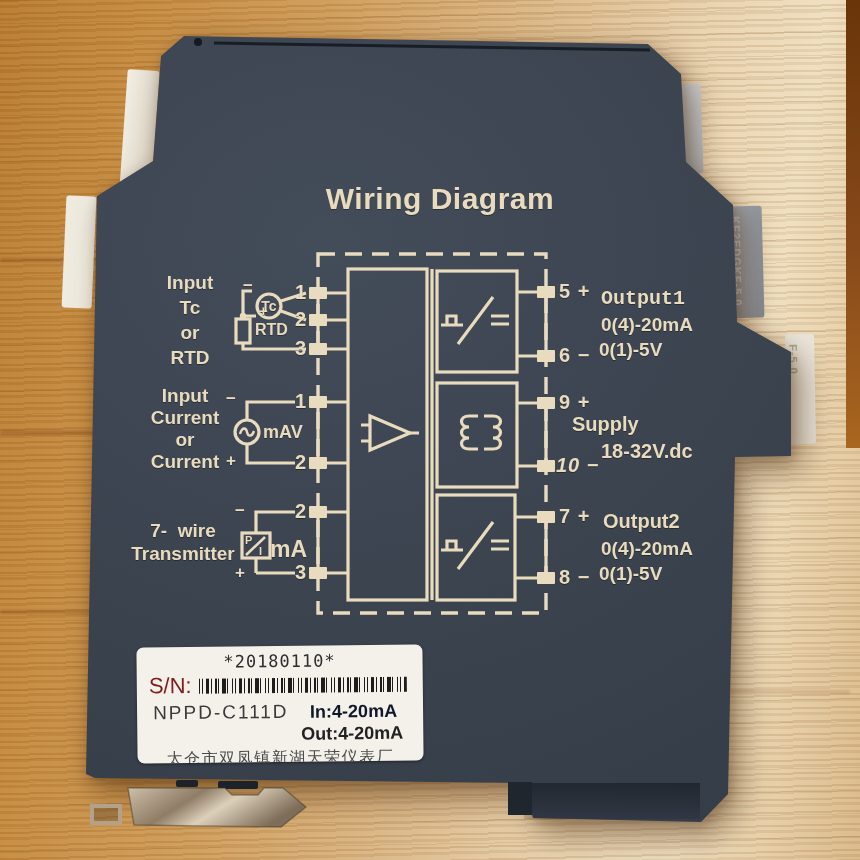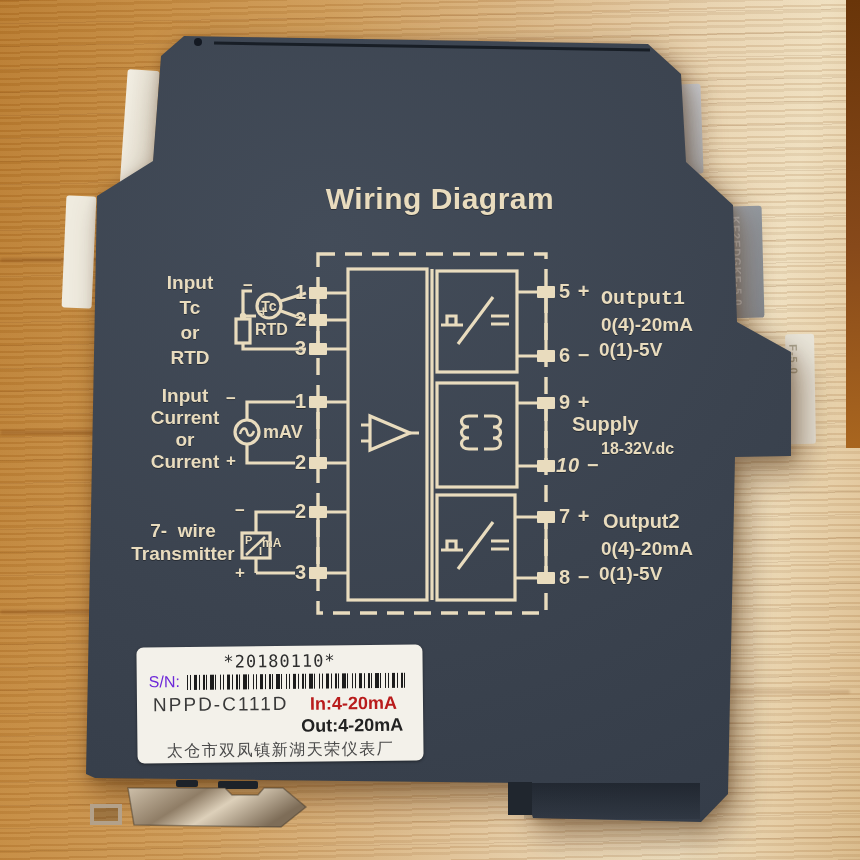--- a/index.html
+++ b/index.html
@@ -44,29 +44,29 @@
   .ctr{text-align:center;}
   .rt{text-align:right;}
   svg.diag{position:absolute;left:0;top:0;}
   
   .sticker{position:absolute;left:137px;top:646px;width:286px;height:116px;
     background:#f3f1ea;border-radius:7px;transform:rotate(-0.6deg);
     box-shadow:0 1px 3px rgba(0,0,0,.45);color:#333;overflow:hidden;}
   .st-date{text-align:center;font-family:"DejaVu Sans Mono",monospace;
     font-size:17px;letter-spacing:1px;margin-top:5px;color:#2e2e2e;}
   .st-sn-row{display:flex;align-items:center;gap:7px;padding:1px 10px 0 12px;}
-  .st-sn{font-size:16px;color:#6d28d9;}
+  .st-sn{font-size:22px;color:#7f1d1d;}
   .barcode{flex:1;height:15px;margin-right:6px;
     background:repeating-linear-gradient(90deg,#1c1c1c 0 1.5px,transparent 1.5px 3px,
       #1c1c1c 3px 4px,transparent 4px 7px,#1c1c1c 7px 10.5px,transparent 10.5px 12px,
       #1c1c1c 12px 13px,transparent 13px 16.5px);}
   .st-model-row{display:flex;justify-content:space-between;align-items:baseline;
     padding:3px 26px 0 16px;}
   .st-model{font-size:19px;letter-spacing:2px;color:#3a3a3a;}
-  .st-in{font-size:18px;font-weight:bold;color:#b91c1c;}
+  .st-in{font-size:18px;font-weight:bold;color:#0f172a;}
   .st-out{text-align:right;padding-right:20px;font-size:18px;font-weight:bold;color:#222;margin-top:1px;}
   .st-mfg{text-align:center;font-size:16px;letter-spacing:1.5px;color:#4a4a4a;margin-top:3px;
     font-family:"Liberation Sans",sans-serif;}
   .clip-svg{position:absolute;left:85px;top:780px;}
 </style>
 </head>
 <body>
 
 <div class="stage">
 
@@ -203,21 +203,21 @@
 
   <div class="pr ctr" style="left:257px;top:298px;width:24px;font-size:14px;">Tc</div>
   <div class="pr" style="left:255px;top:321px;font-size:16px;">RTD</div>
   <div class="pr" style="left:243px;top:276px;font-size:17px;">−</div>
   <div class="pr" style="left:259px;top:302px;font-size:15px;">+</div>
   <div class="pr" style="left:263px;top:422px;font-size:18px;">mAV</div>
   <div class="pr" style="left:226px;top:389px;font-size:17px;">−</div>
   <div class="pr" style="left:226px;top:451px;font-size:17px;">+</div>
   <div class="pr" style="left:245px;top:534px;font-size:11px;">P</div>
   <div class="pr" style="left:259px;top:545px;font-size:11px;">I</div>
-  <div class="pr" style="left:262px;top:536px;font-size:12px;">mA</div>
+  <div class="pr" style="left:270px;top:536px;font-size:23px;">mA</div>
   <div class="pr" style="left:235px;top:501px;font-size:17px;">−</div>
   <div class="pr" style="left:235px;top:563px;font-size:17px;">+</div>
 
   <div class="pr rt" style="left:282px;top:281px;width:24px;font-size:20px;">1</div>
   <div class="pr rt" style="left:282px;top:308px;width:24px;font-size:20px;">2</div>
   <div class="pr rt" style="left:282px;top:337px;width:24px;font-size:20px;">3</div>
   <div class="pr rt" style="left:282px;top:390px;width:24px;font-size:20px;">1</div>
   <div class="pr rt" style="left:282px;top:451px;width:24px;font-size:20px;">2</div>
   <div class="pr rt" style="left:282px;top:500px;width:24px;font-size:20px;">2</div>
   <div class="pr rt" style="left:282px;top:561px;width:24px;font-size:20px;">3</div>
@@ -226,21 +226,21 @@
   <div class="pr" style="left:559px;top:344px;font-size:20px;letter-spacing:1px;">6 −</div>
   <div class="pr" style="left:559px;top:391px;font-size:20px;letter-spacing:1px;">9 +</div>
   <div class="pr" style="left:556px;top:454px;font-size:20px;letter-spacing:1px;font-style:italic;">10 −</div>
   <div class="pr" style="left:559px;top:505px;font-size:20px;letter-spacing:1px;">7 +</div>
   <div class="pr" style="left:559px;top:566px;font-size:20px;letter-spacing:1px;">8 −</div>
 
   <div class="pr" style="left:601px;top:287px;font-size:20px;font-family:Liberation Mono, monospace;">Output1</div>
   <div class="pr" style="left:601px;top:314px;font-size:19px;">0(4)-20mA</div>
   <div class="pr" style="left:599px;top:339px;font-size:19px;">0(1)-5V</div>
   <div class="pr" style="left:572px;top:413px;font-size:20px;">Supply</div>
-  <div class="pr" style="left:601px;top:440px;font-size:16px;">18-32V.dc</div>
+  <div class="pr" style="left:601px;top:440px;font-size:20px;">18-32V.dc</div>
   <div class="pr" style="left:603px;top:510px;font-size:20px;">Output2</div>
   <div class="pr" style="left:601px;top:538px;font-size:19px;">0(4)-20mA</div>
   <div class="pr" style="left:599px;top:563px;font-size:19px;">0(1)-5V</div>
 
   <div class="sticker">
     <div class="st-date">*20180110*</div>
     <div class="st-sn-row">
       <span class="st-sn">S/N:</span>
       <span class="barcode"></span>
     </div>

